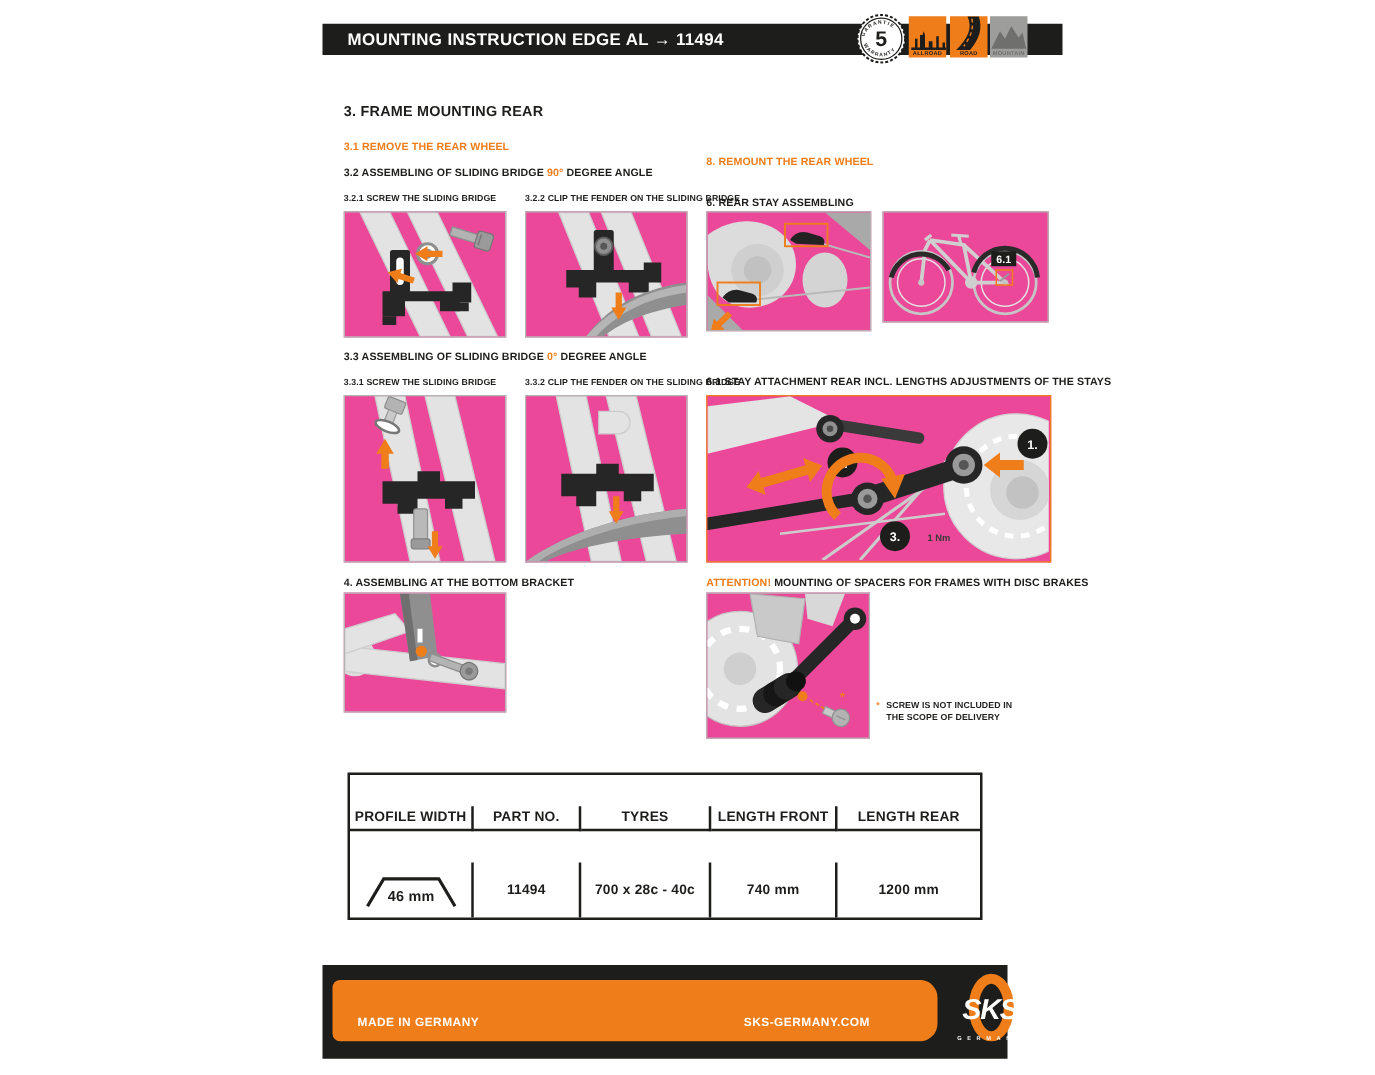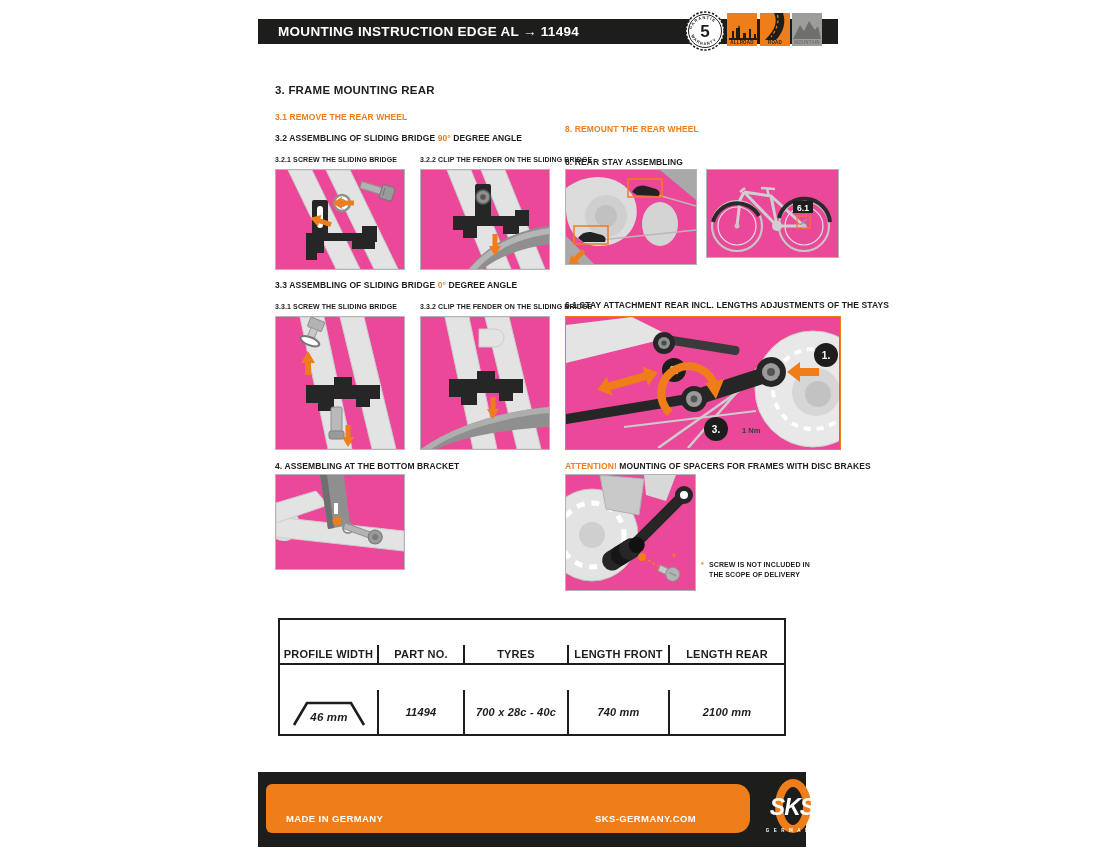--- a/index.html
+++ b/index.html
@@ -1,20 +1,20 @@
 <!DOCTYPE html>
 <html><head>
 <meta charset="utf-8">
 <style>
   html,body{margin:0;padding:0;background:#fff;}
   #page{position:relative;width:1100px;height:860px;background:#ffffff;overflow:hidden;
         font-family:"Liberation Sans",sans-serif;color:#1d1d1b;}
   .abs{position:absolute;}
   
-  .topbar{position:absolute;left:258px;top:19px;width:580px;height:25px;background:#1d1d1b;}
+  .topbar{position:absolute;left:258px;top:19px;width:580px;height:25px;background:#1d1d1b;padding-left:12px;}
   .topbar-title{position:absolute;left:20px;top:0;line-height:25px;color:#fff;font-size:13.5px;
                 font-weight:700;letter-spacing:.3px;white-space:nowrap;}
   .tile{position:absolute;top:13px;width:30px;height:33px;overflow:hidden;}
   .tile-label{position:absolute;left:0;right:0;bottom:1px;text-align:center;font-size:4.5px;
               font-weight:700;letter-spacing:.2px;}
   
   .h1{position:absolute;font-size:11.5px;font-weight:700;letter-spacing:.2px;white-space:nowrap;}
   .h2{position:absolute;font-size:8.5px;font-weight:700;letter-spacing:.1px;white-space:nowrap;}
   .cap{position:absolute;font-size:7px;font-weight:700;letter-spacing:.1px;white-space:nowrap;}
   .orange{color:#ef7d1a;}
@@ -24,21 +24,21 @@
   .note{position:absolute;font-size:7px;font-weight:700;line-height:1.45;letter-spacing:.1px;}
   .note .star{color:#ef7d1a;position:absolute;left:-8px;top:0;}
   
   .spec-table{position:absolute;left:278px;top:618px;display:grid;
               grid-template-columns:99px 86px 104px 101px 114px;grid-template-rows:45px 69px;
               border:2px solid #1d1d1b;}
   .spec-table>div{border-right:2px solid #1d1d1b;border-bottom:2px solid #1d1d1b;
                   display:flex;align-items:center;justify-content:center;
                   font-size:11px;font-weight:700;letter-spacing:.2px;margin-top:25px;}
   .spec-table>div:nth-child(5n){border-right:none;}
-  .spec-table>div:nth-child(n+6){border-bottom:none;font-style:italic;}
+  .spec-table>div:nth-child(n+6){border-bottom:none;}
   
   .footer{position:absolute;left:258px;top:772px;width:548px;height:75px;background:#1d1d1b;}
   .footer-orange{position:absolute;left:8px;top:12px;width:484px;height:49px;background:#ef7d1a;
                  border-radius:6px 14px 14px 6px;}
   .footer-made{position:absolute;left:20px;bottom:9px;color:#fff;font-size:9.5px;font-weight:700;letter-spacing:.4px;}
   .footer-site{position:absolute;right:54px;bottom:9px;color:#fff;font-size:9.5px;font-weight:700;letter-spacing:.4px;margin-left:10px;}
   .arr{fill:#ef7d1a;}
 </style>
 </head>
 <body>
@@ -321,21 +321,21 @@
     <div>LENGTH REAR</div>
     <div>
       <svg width="78" height="30" viewBox="0 0 78 30">
         <path d="M4,28 L17,6 H61 L74,28" fill="none" stroke="#1d1d1b" stroke-width="2.6"></path>
         <text x="39" y="24" text-anchor="middle" font-size="11.5" font-weight="700" fill="#1d1d1b">46 mm</text>
       </svg>
     </div>
     <div>11494</div>
     <div>700 x 28c - 40c</div>
     <div>740 mm</div>
-    <div>2100 mm</div>
+    <div>1200 mm</div>
   </div>
 
   <div class="footer">
     <div class="footer-orange">
       <div class="footer-made">MADE IN GERMANY</div>
       <div class="footer-site">SKS-GERMANY.COM</div>
     </div>
     <svg class="abs" style="left:503px;top:6px" width="64" height="62" viewBox="0 0 64 62">
       <ellipse cx="32" cy="28" rx="14" ry="23" fill="none" stroke="#ef7d1a" stroke-width="8"></ellipse>
       <text x="31" y="37" text-anchor="middle" font-size="23" font-weight="700" font-style="italic" fill="#ffffff" letter-spacing="-1">SKS</text>

